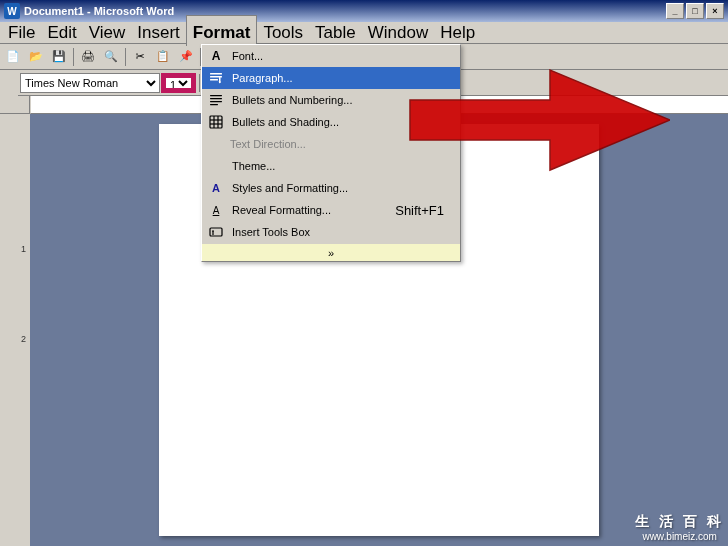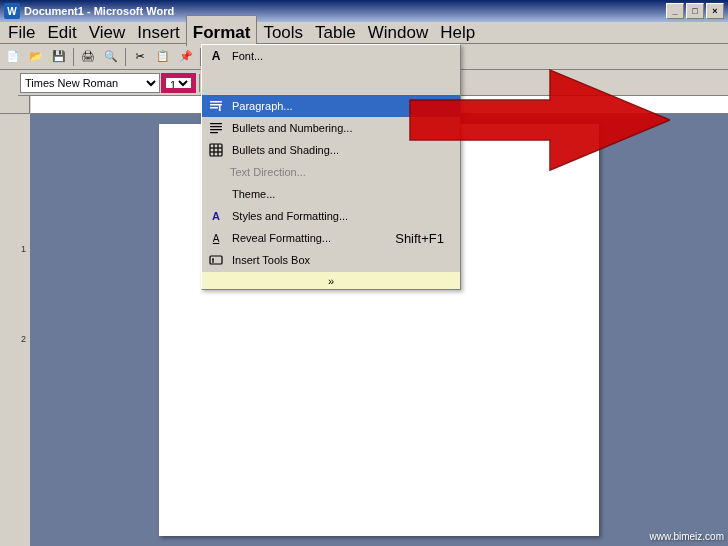--- a/index.html
+++ b/index.html
@@ -213,21 +213,20 @@
       align-items: center;
       padding: 3px 16px 3px 30px;
       height: 22px;
       cursor: pointer;
       position: relative;
       font-size: 11px;
     }
     .dropdown-item.highlighted {
       background: #316ac5;
       color: white;
-      margin-top: 28px;
     }
     .dropdown-item.disabled {
       color: #808080;
       cursor: default;
       padding-left: 28px;
     }
     .dropdown-item-icon {
       position: absolute;
       left: 6px;
       width: 16px;
@@ -464,14 +463,15 @@
       <span>»</span>
     </div>
   </div>
 </div>
 
 <svg class="big-arrow" viewBox="0 0 280 120" xmlns="http://www.w3.org/2000/svg">
   <polygon points="280,60 160,10 160,40 20,40 20,80 160,80 160,110" fill="#cc0000" stroke="#880000" stroke-width="1.5" opacity="0.92"></polygon>
 </svg>
 
 <div class="watermark">
+  <div class="watermark-line1">生 活 百 科</div>
   <div class="watermark-line2">www.bimeiz.com</div>
 </div>
 
 </body></html>

